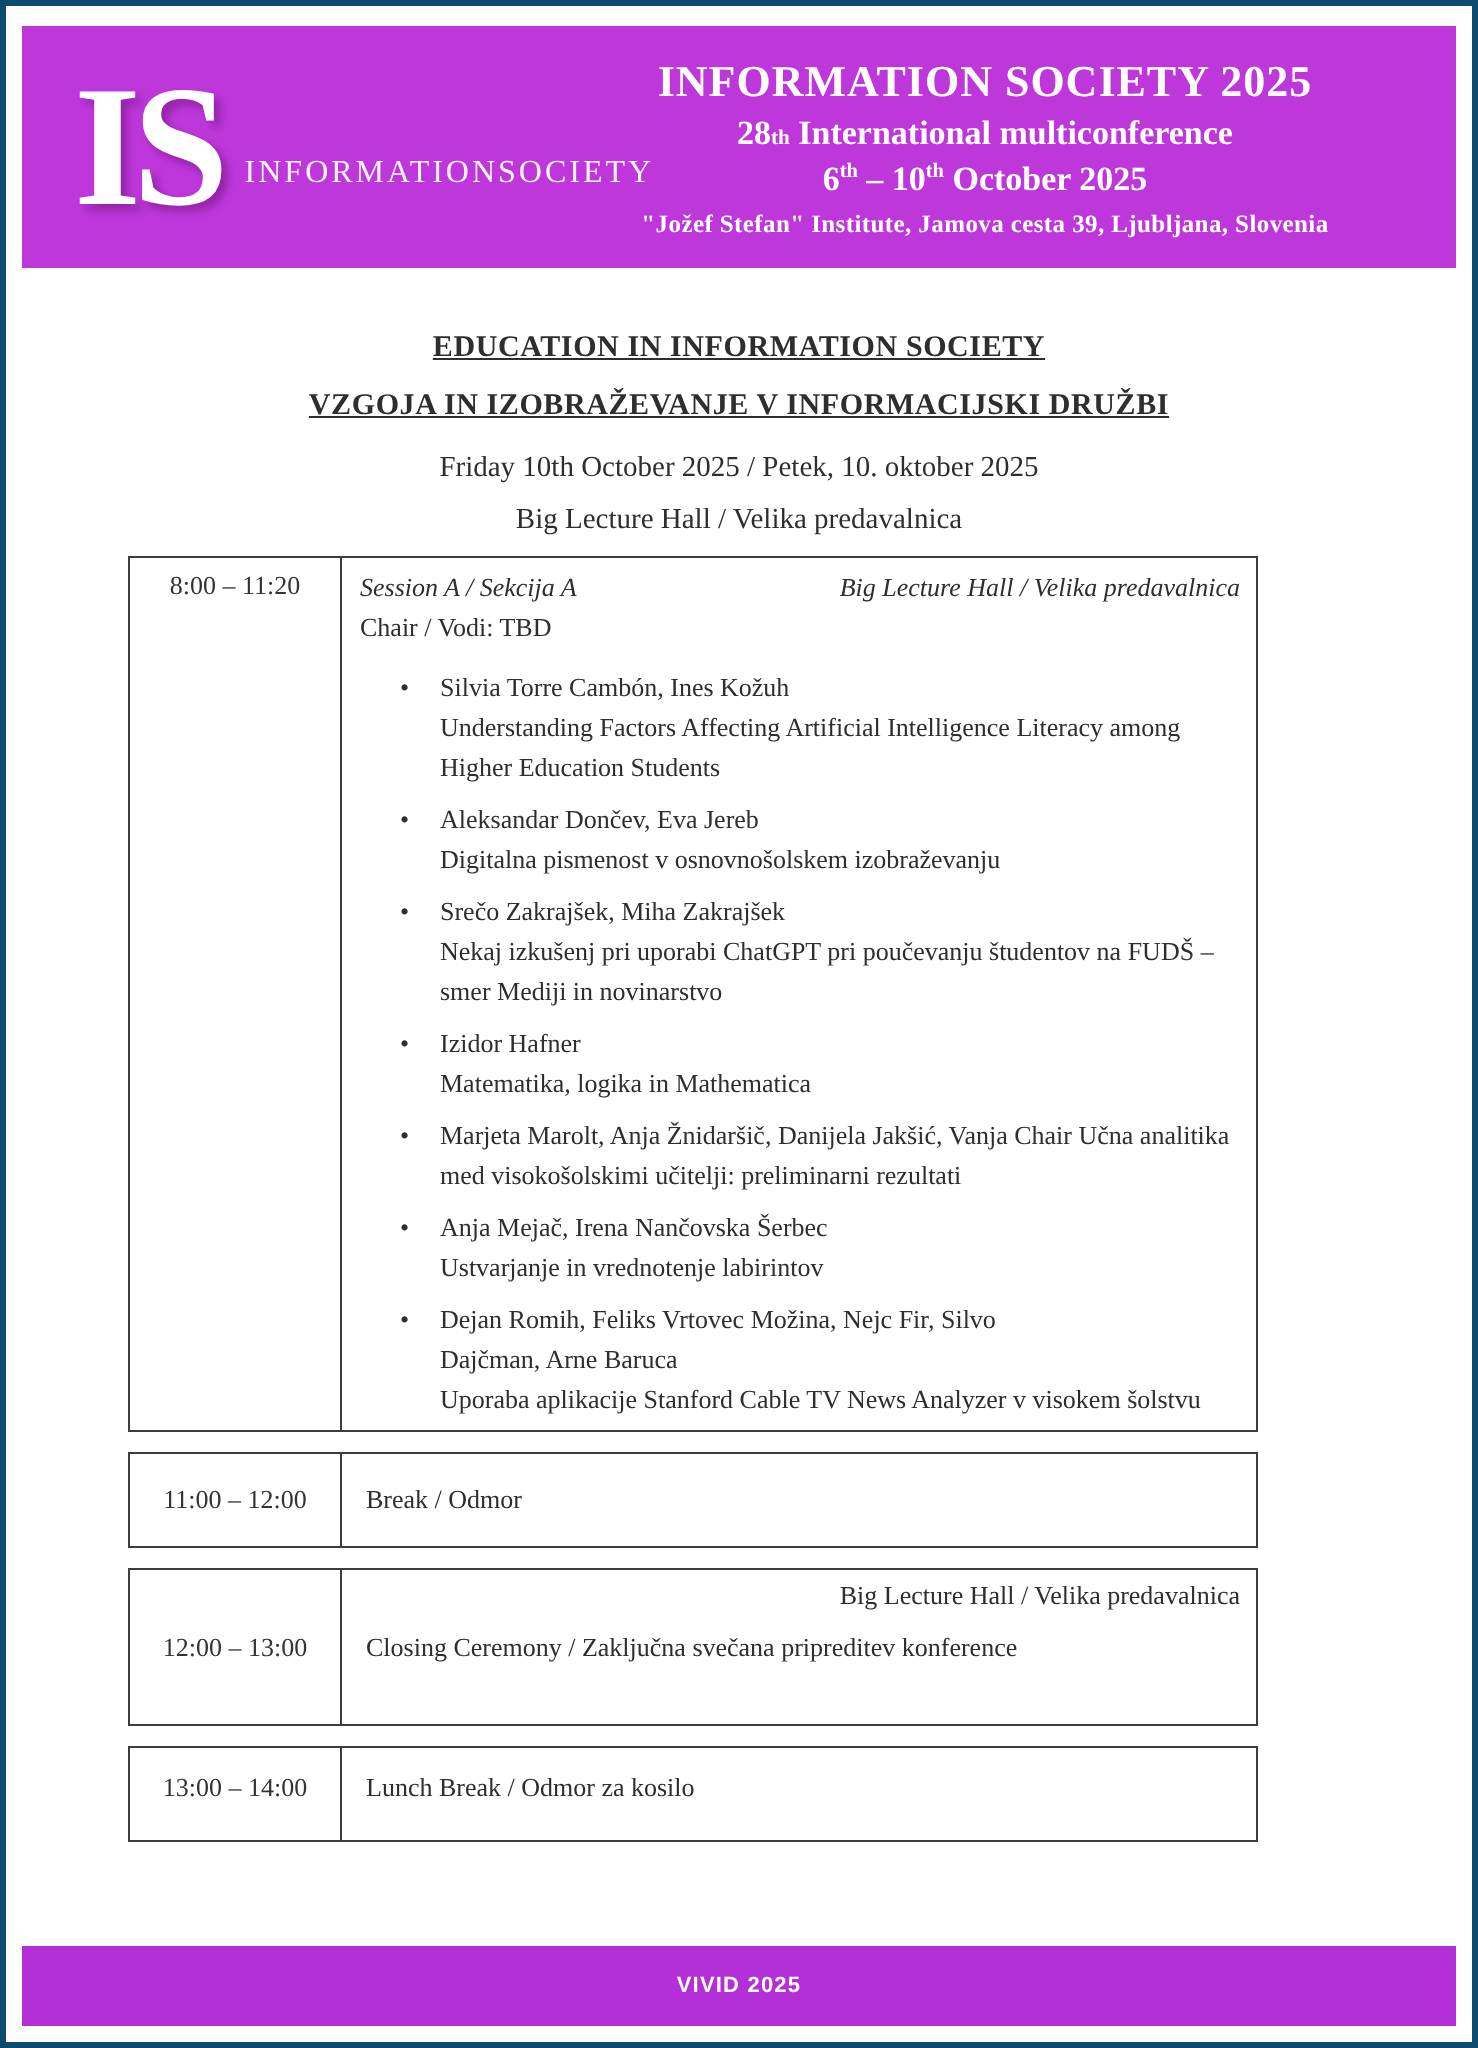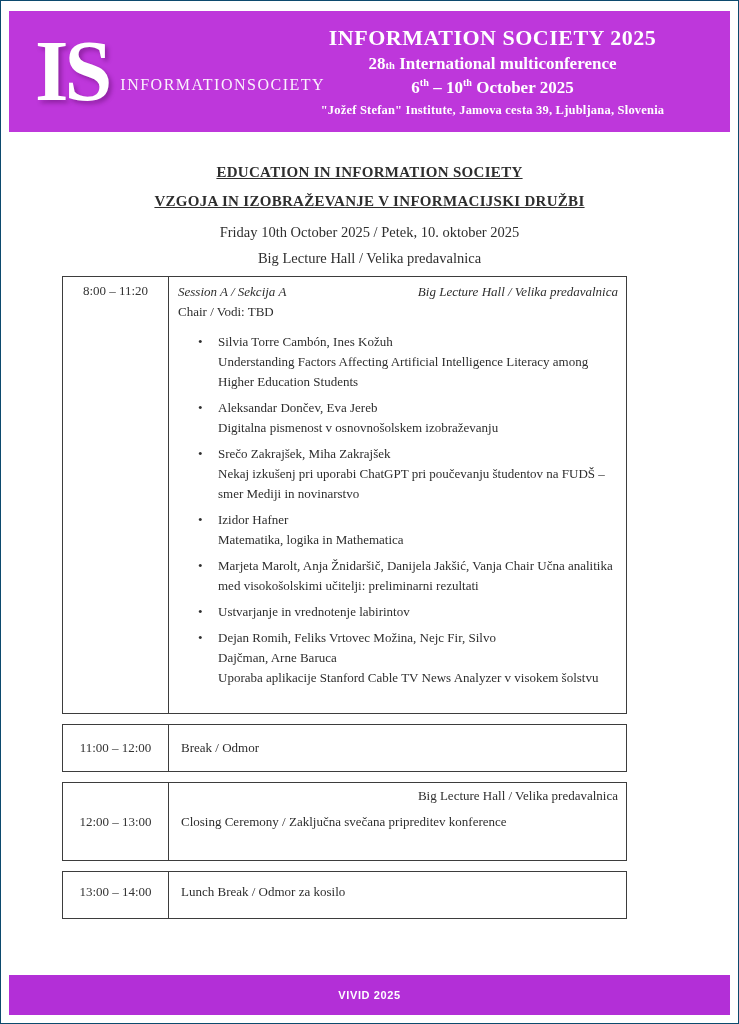--- a/index.html
+++ b/index.html
@@ -8,21 +8,21 @@
     --border:#3d3d3d;
     --text:#2e2e2e;
   }
   *{margin:0;padding:0;box-sizing:border-box;}
   html,body{background:#e9e9e9;}
   .page{
     position:relative;
     width:739px;height:1024px;
     margin:0 auto;
     background:#ffffff;
-    border:1px solid #0c4a6e;
+    border:3px solid #0c4a6e;
     font-family:"Liberation Serif","DejaVu Serif",serif;
     color:var(--text);
     overflow:hidden;
   }
   
   .banner{
     position:absolute;left:8px;top:10px;right:8px;height:121px;
     background:var(--banner_bg);
     display:flex;align-items:center;
     padding:0 22px 0 26px;
@@ -149,20 +149,21 @@
           </li>
           <li>
             <div class="authors">Izidor Hafner</div>
             <div>Matematika, logika in Mathematica</div>
           </li>
           <li>
             <span>Marjeta Marolt, Anja Žnidaršič, Danijela Jakšić, Vanja Chair</span>
             <span>Učna analitika med visokošolskimi učitelji: preliminarni rezultati</span>
           </li>
           <li>
+            <div class="authors">Anja Mejač, Irena Nančovska Šerbec</div>
             <div>Ustvarjanje in vrednotenje labirintov</div>
           </li>
           <li>
             <div class="authors">Dejan Romih, Feliks Vrtovec Možina, Nejc Fir, Silvo
 Dajčman, Arne Baruca</div>
             <div>Uporaba aplikacije Stanford Cable TV News Analyzer v visokem šolstvu</div>
           </li>
         </ul>
       </div>
     </div>

